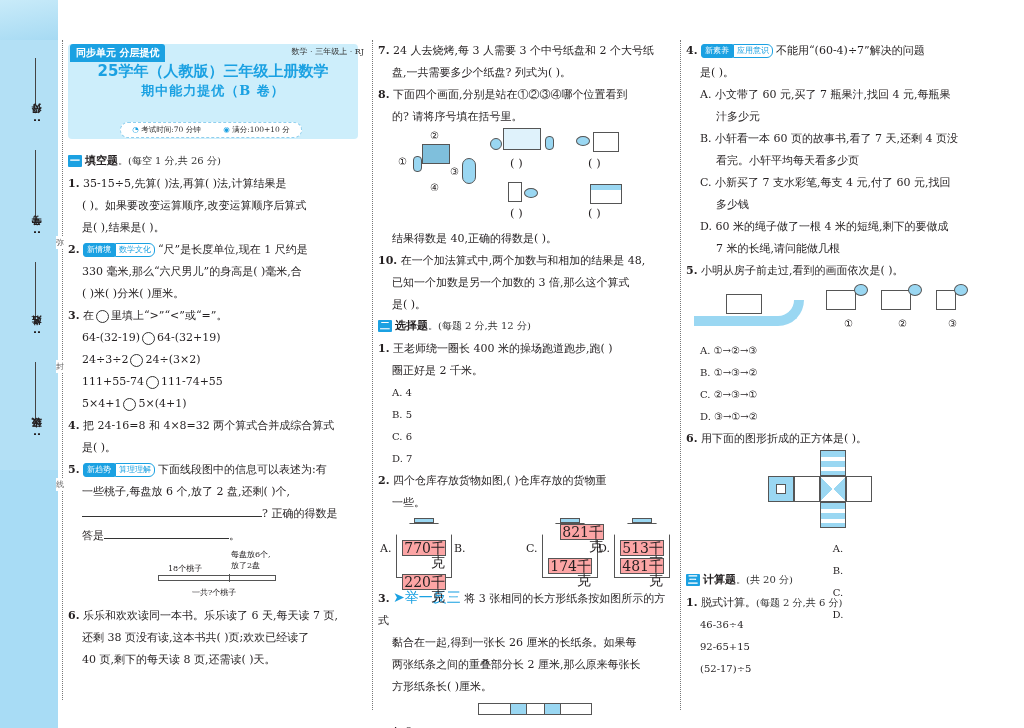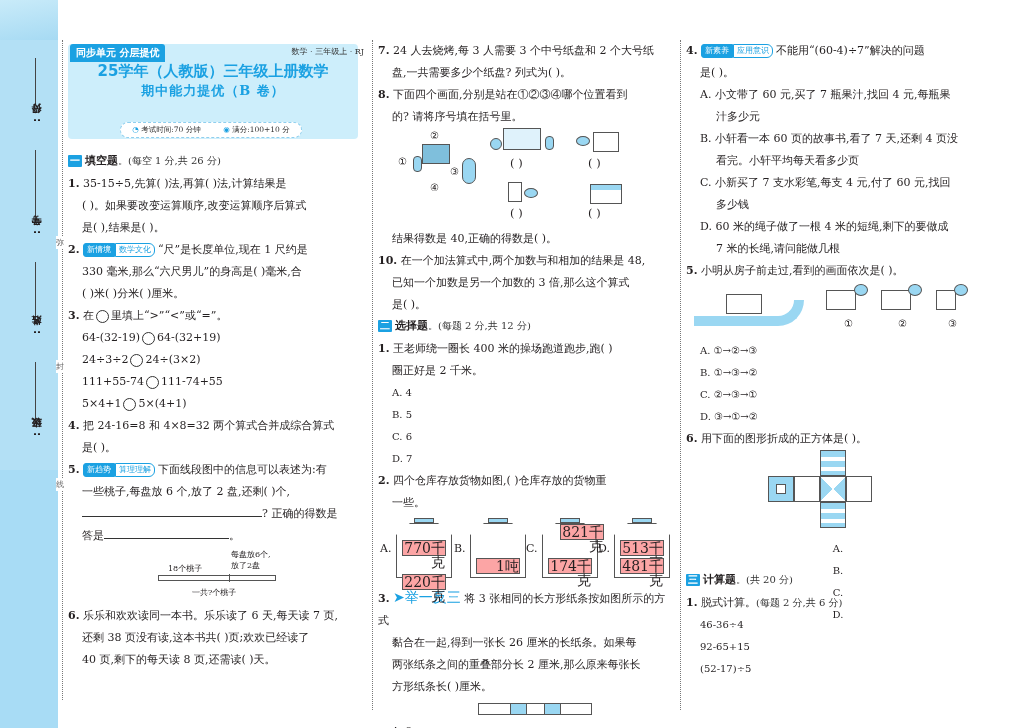--- a/index.html
+++ b/index.html
@@ -213,25 +213,20 @@
 
   <div class="diagram" style="height:68px;">
     <span class="jar-label" style="left:2px;top:28px;">A.</span>
     <div class="jar" style="left:18px;top:4px;">
       <div class="lid"></div>
         <div class="body"></div>
       <div class="cell" style="top:22px;">770千克</div>
       <div class="cell" style="top:56px;">220千克</div>
     </div>
     <span class="jar-label" style="left:76px;top:28px;">B.</span>
-    <div class="jar" style="left:92px;top:4px;">
-      <div class="lid"></div>
-        <div class="body"></div>
-      <div class="cell" style="top:40px;">1吨</div>
-    </div>
     <span class="jar-label" style="left:148px;top:28px;">C.</span>
     <div class="jar" style="left:164px;top:4px;">
       <div class="lid"></div>
         <div class="body"></div>
       <div class="cell" style="top:6px;margin-left:12px;">821千克</div>
       <div class="cell" style="top:40px;">174千克</div>
     </div>
     <span class="jar-label" style="left:220px;top:28px;">D.</span>
     <div class="jar" style="left:236px;top:4px;">
       <div class="lid"></div>

